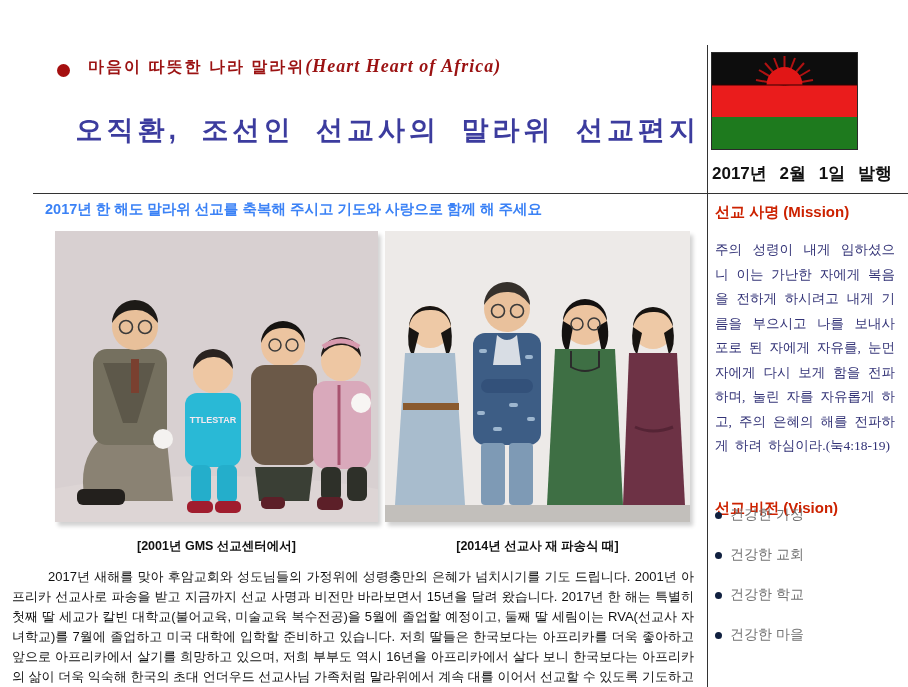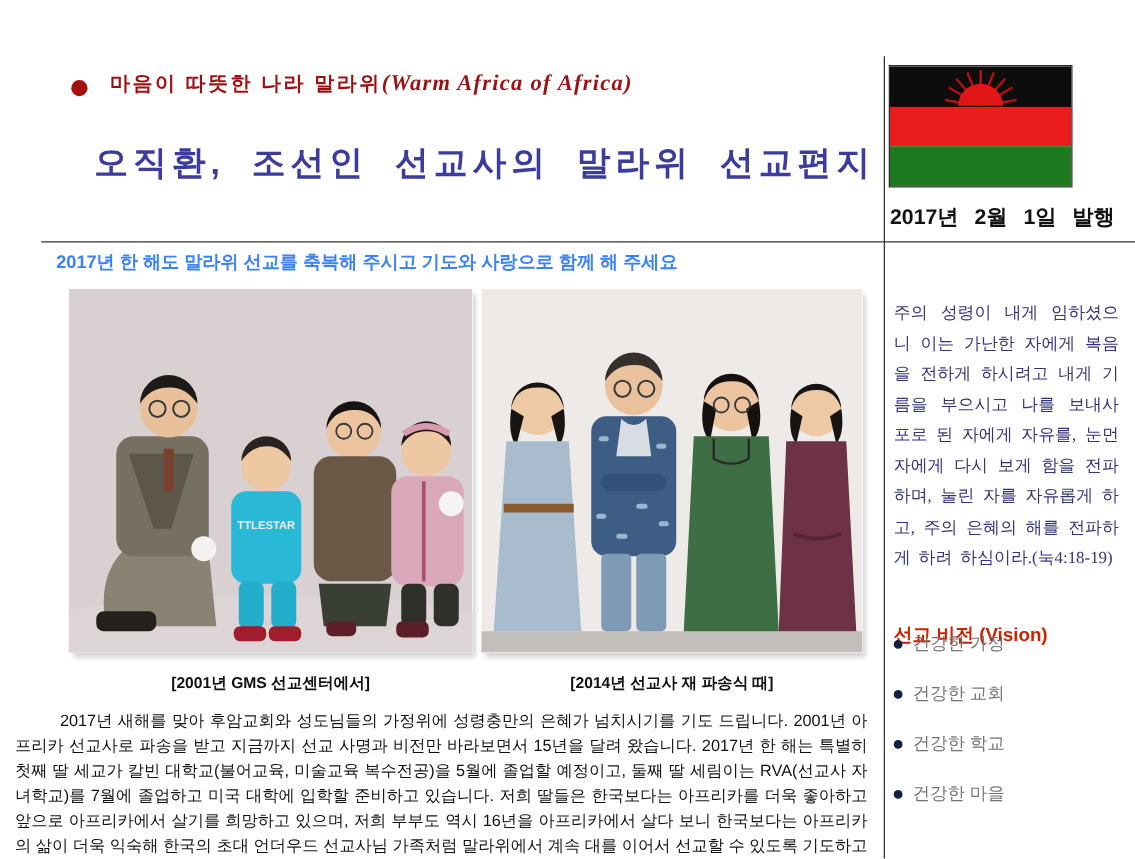--- a/index.html
+++ b/index.html
@@ -107,21 +107,21 @@
     background: #10203f; margin-right: 8px; flex: 0 0 auto;
   }
 </style>
 </head>
 <body>
 
 <div class="page">
 
   <span class="red-bullet"></span>
   <div class="tagline">
-    <span>마음이 따뜻한 나라 말라위</span><span class="tagline-en">(Warm Africa of Africa)</span>
+    <span>마음이 따뜻한 나라 말라위</span><span class="tagline-en">(Heart Heart of Africa)</span>
   </div>
   <h1 class="title">오직환, 조선인 선교사의 말라위 선교편지</h1>
 
   <div class="flag">
     <svg width="145" height="96" viewBox="0 0 145 96">
       <rect x="0" y="0" width="145" height="32" fill="#0d0d0d"></rect>
       <rect x="0" y="32" width="145" height="32" fill="#ea1c1c"></rect>
       <rect x="0" y="64" width="145" height="32" fill="#1e7a1e"></rect>
       <g>
         <g stroke="#b01212" stroke-width="2">
@@ -256,20 +256,21 @@
         <path d="M 250 196 q 18 8 38 0" stroke="#552435" stroke-width="3" fill="none"></path>
       </g>
     </svg>
   </div>
 
   <div class="caption caption-left">[2001년 GMS 선교센터에서]</div>
   <div class="caption caption-right">[2014년 선교사 재 파송식 때]</div>
 
   <p class="body-text">2017년 새해를 맞아 후암교회와 성도님들의 가정위에 성령충만의 은혜가 넘치시기를 기도 드립니다. 2001년 아프리카 선교사로 파송을 받고 지금까지 선교 사명과 비전만 바라보면서 15년을 달려 왔습니다. 2017년 한 해는 특별히 첫째 딸 세교가 칼빈 대학교(불어교육, 미술교육 복수전공)을 5월에 졸업할 예정이고, 둘째 딸 세림이는 RVA(선교사 자녀학교)를 7월에 졸업하고 미국 대학에 입학할 준비하고 있습니다. 저희 딸들은 한국보다는 아프리카를 더욱 좋아하고 앞으로 아프리카에서 살기를 희망하고 있으며, 저희 부부도 역시 16년을 아프리카에서 살다 보니 한국보다는 아프리카의 삶이 더욱 익숙해 한국의 초대 언더우드 선교사님 가족처럼 말라위에서 계속 대를 이어서 선교할 수 있도록 기도하고 있습니다.</p>
 
+  <h3 class="sidebar-heading mission-heading">선교 사명 (Mission)</h3>
   <p class="mission-text">주의 성령이 내게 임하셨으니 이는 가난한 자에게 복음을 전하게 하시려고 내게 기름을 부으시고 나를 보내사 포로 된 자에게 자유를, 눈먼 자에게 다시 보게 함을 전파하며, 눌린 자를 자유롭게 하고, 주의 은혜의 해를 전파하게 하려 하심이라.(눅4:18-19)</p>
 
   <h3 class="sidebar-heading vision-heading">선교 비전 (Vision)</h3>
   <ul class="vision-list">
     <li>
       <span class="vision-bullet"></span>
       <span>건강한 가정</span>
     </li>
     <li>
       <span class="vision-bullet"></span>

